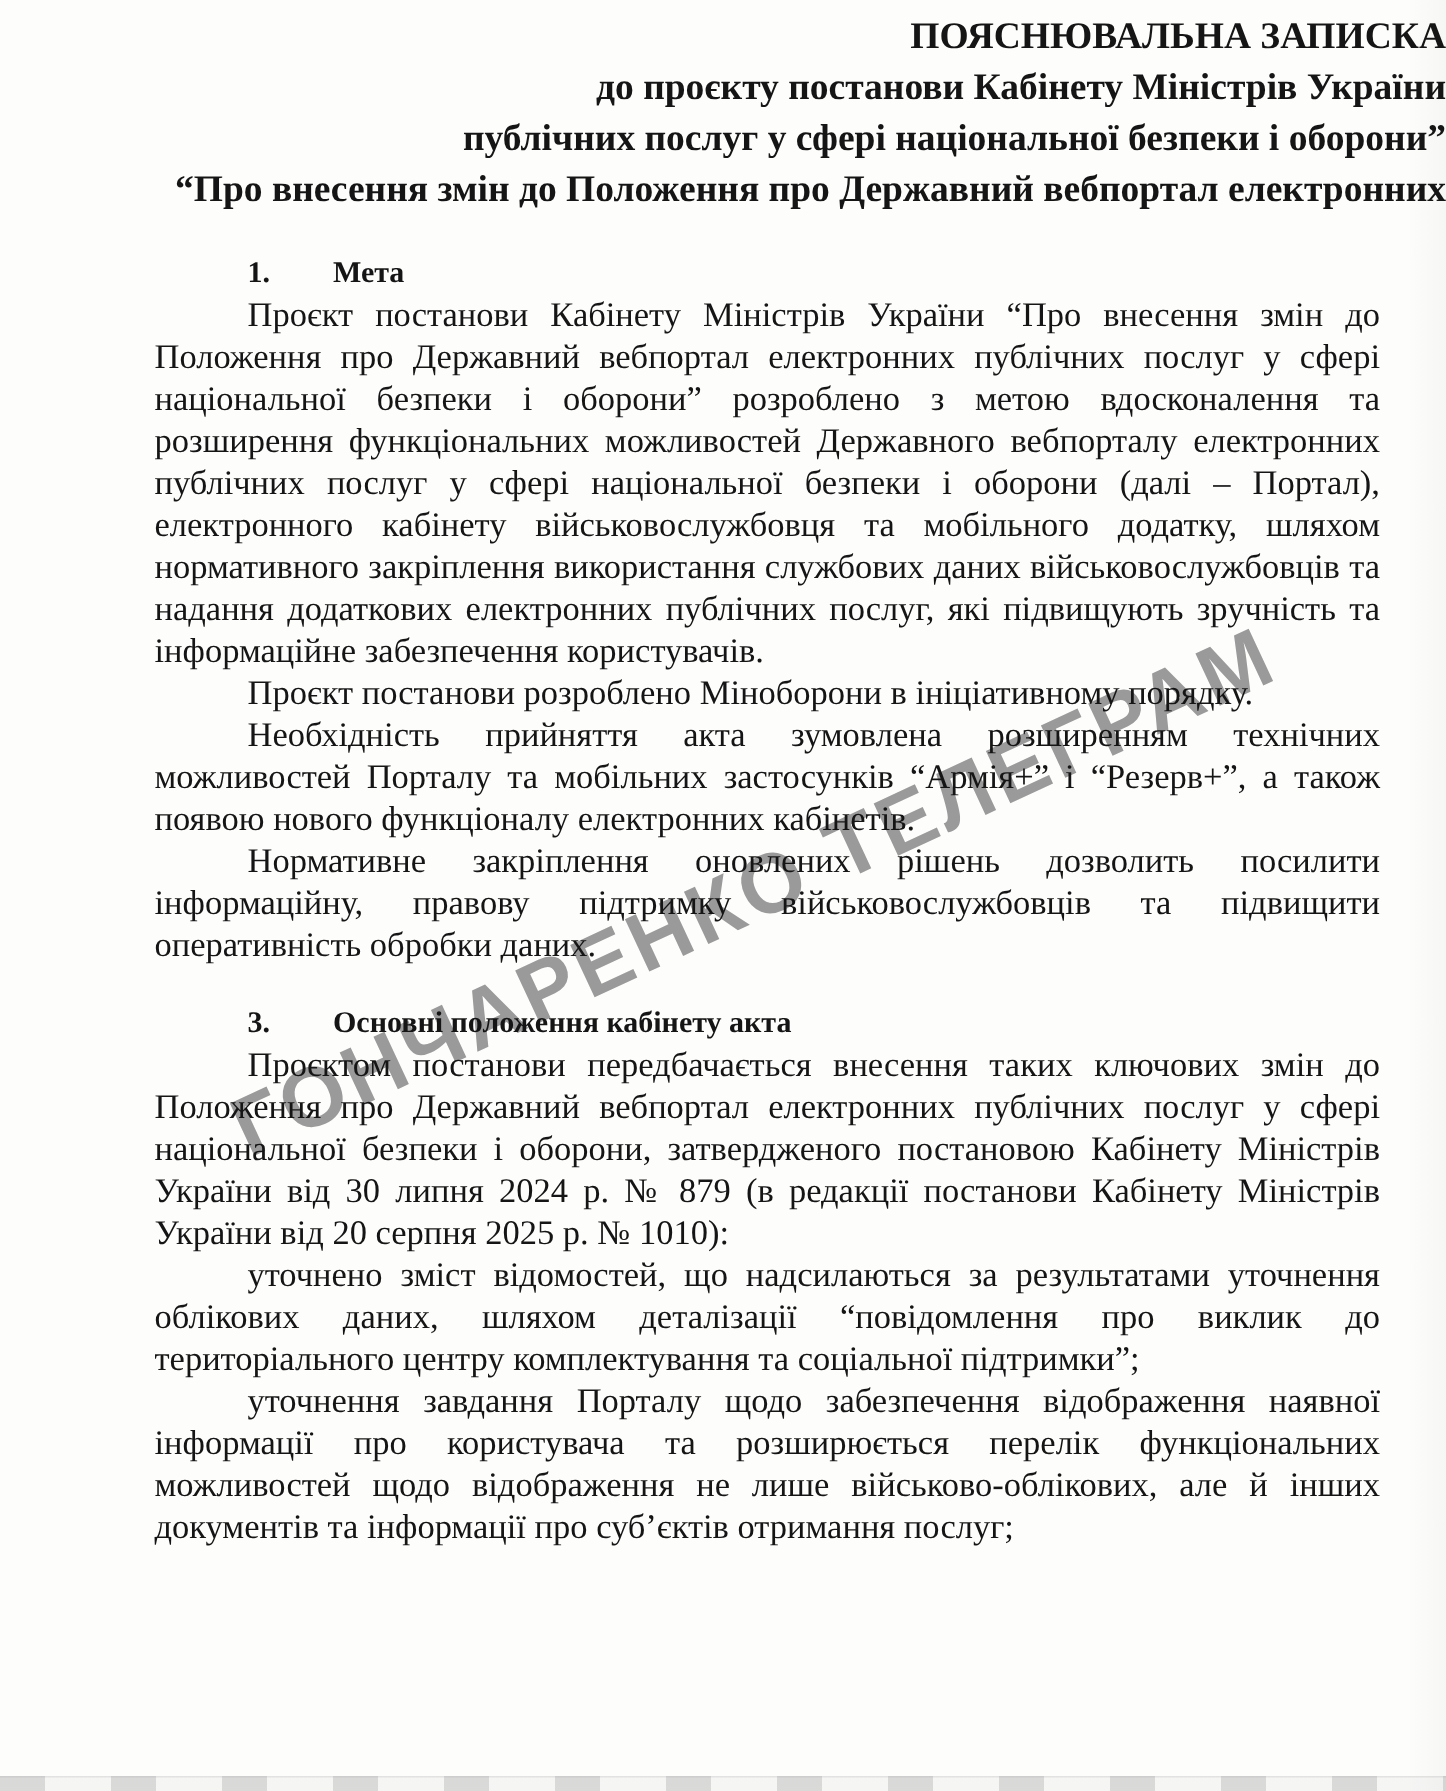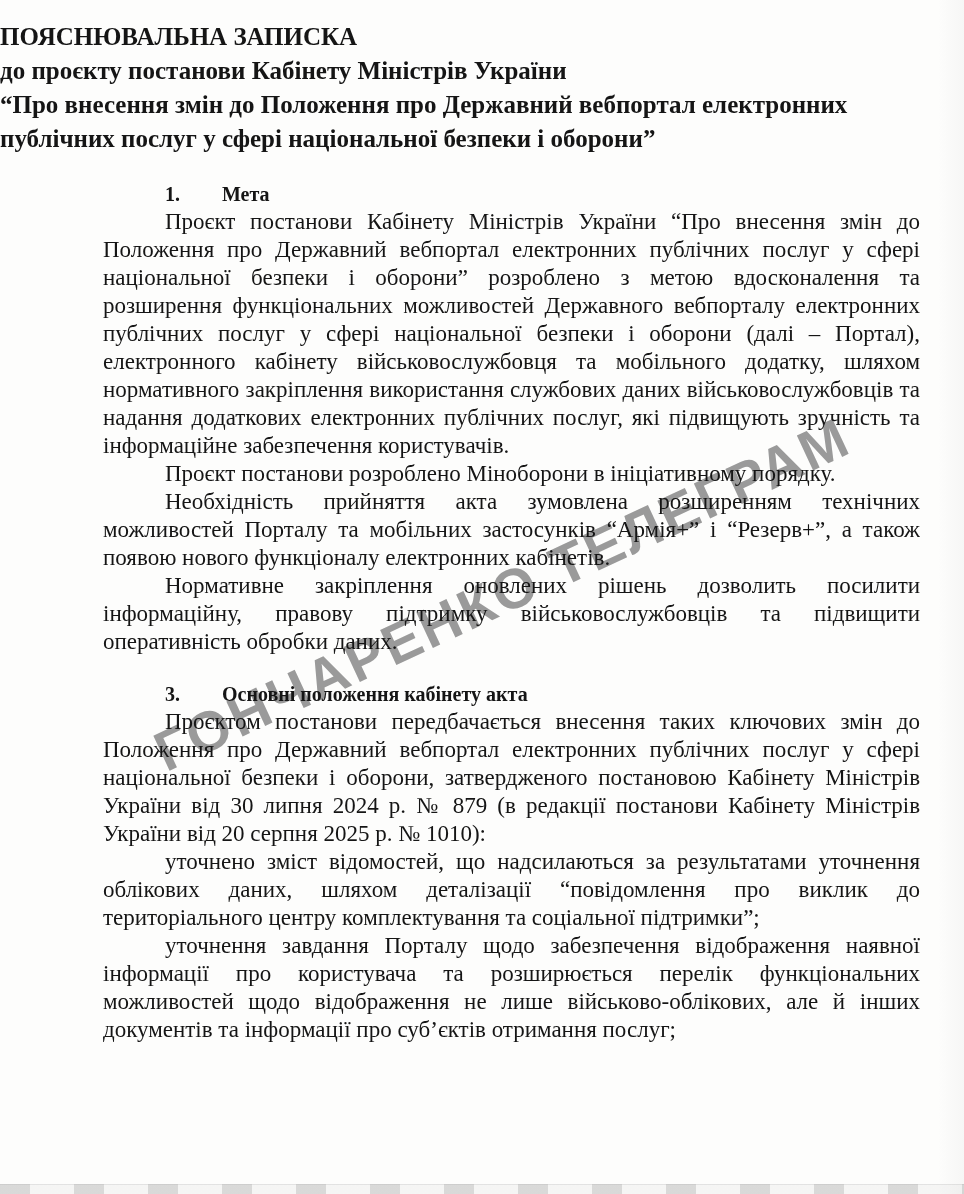--- a/index.html
+++ b/index.html
@@ -21,25 +21,26 @@
     content: "";
     position: absolute;
     top: 0; right: 0;
     width: 26px; height: 100%;
     background: linear-gradient(90deg, rgba(0,0,0,0) 0%, rgba(120,120,120,0.05) 100%);
     pointer-events: none;
   }
   .title-block {
     position: relative;
     z-index: 2;
-    padding-top: 20px;
-    text-align: left;
+    padding-top: 8px;
+    text-align: right;
     font-weight: bold;
     font-size: 25px;
     line-height: 34px;
+    margin-left: 21px;
   }
   .doc-body {
     position: relative;
     z-index: 2;
     margin: 0 44px 0 103px;
     font-size: 23px;
     line-height: 28px;
     text-align: justify;
   }
   .section-heading {
@@ -87,22 +88,22 @@
 </head>
 <body>
 
 <div class="page">
 
   <div class="watermark">ГОНЧАРЕНКО ТЕЛЕГРАМ</div>
 
   <header class="title-block">
     <div>ПОЯСНЮВАЛЬНА ЗАПИСКА</div>
     <div>до проєкту постанови Кабінету Міністрів України</div>
+    <div>публічних послуг у сфері національної безпеки і оборони”</div>
     <div>“Про внесення змін до Положення про Державний вебпортал електронних</div>
-    <div>публічних послуг у сфері національної безпеки і оборони”</div>
   </header>
 
   <main class="doc-body">
 
     <div class="section-heading">
       <span class="num">1.</span><span>Мета</span>
     </div>
     <p>Проєкт постанови Кабінету Міністрів України “Про внесення змін до Положення про Державний вебпортал електронних публічних послуг у сфері національної безпеки і оборони” розроблено з метою вдосконалення та розширення функціональних можливостей Державного вебпорталу електронних публічних послуг у сфері національної безпеки і оборони (далі – Портал), електронного кабінету військовослужбовця та мобільного додатку, шляхом нормативного закріплення використання службових даних військовослужбовців та надання додаткових електронних публічних послуг, які підвищують зручність та інформаційне забезпечення користувачів.</p>
 
     <p>Проєкт постанови розроблено Міноборони в ініціативному порядку.</p>

